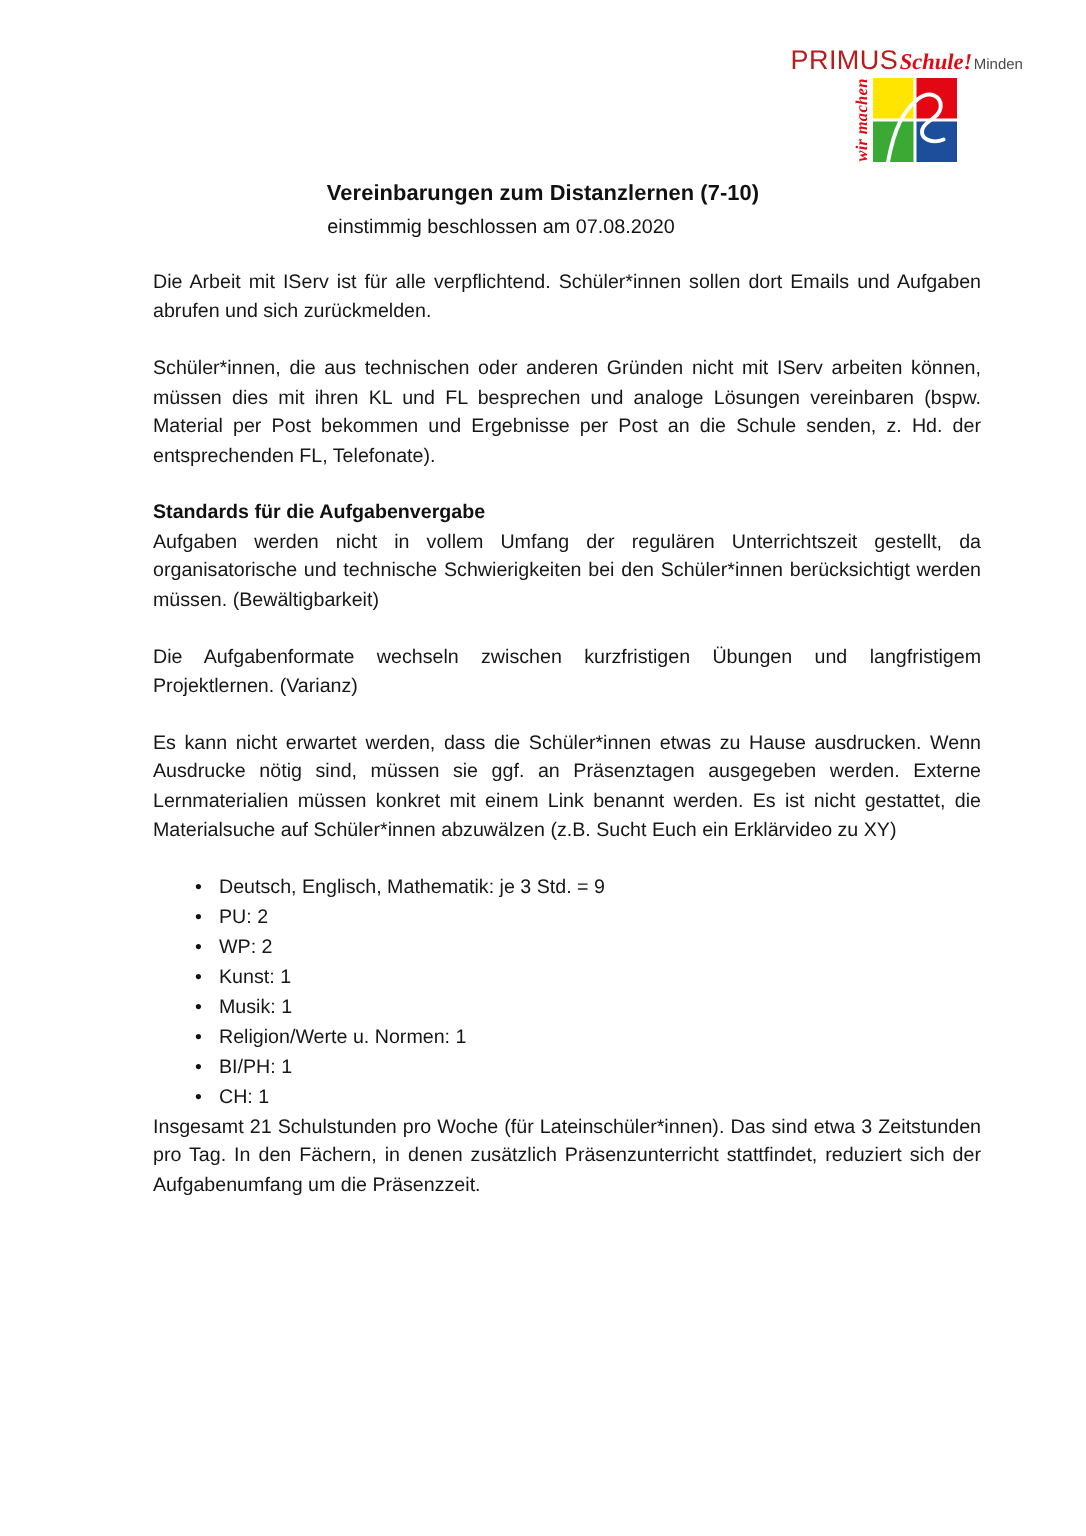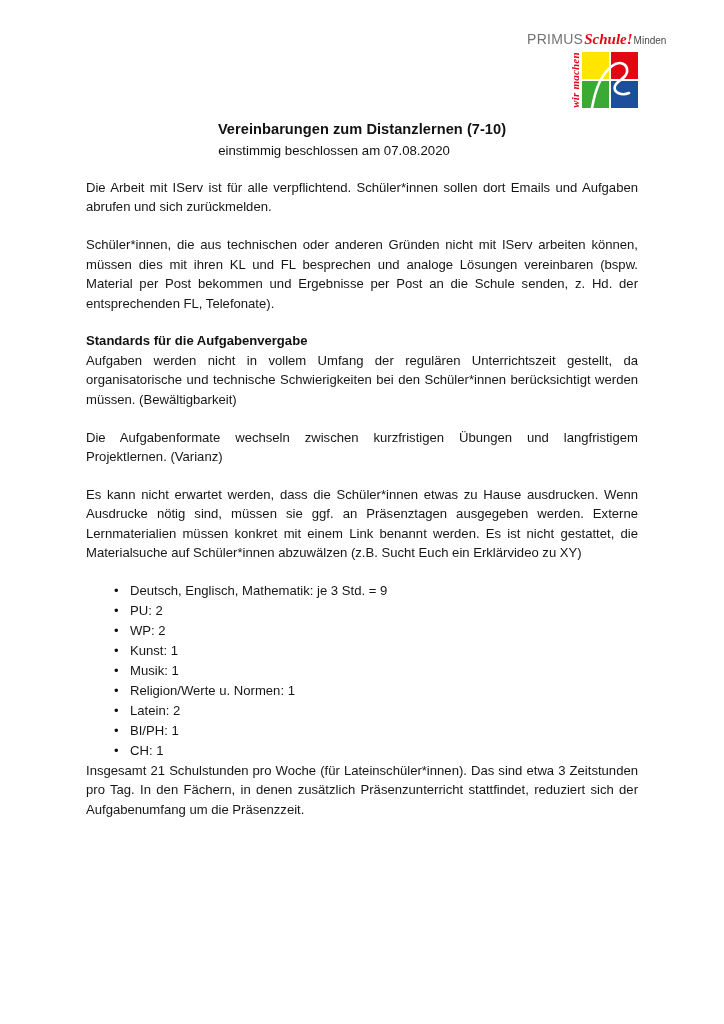--- a/index.html
+++ b/index.html
@@ -32,23 +32,23 @@
   }
   .logo-wordmark {
     position: absolute;
     top: 0;
     left: 0;
     white-space: nowrap;
     line-height: 1;
   }
   .wm-primus {
     font-family: "Liberation Sans", sans-serif;
-    font-size: 14px;
+    font-size: 18px;
     letter-spacing: 0.3px;
-    color: #737373;
+    color: #b91c1c;
     font-weight: 400;
   }
   .wm-schule {
     font-family: "Liberation Serif", serif;
     font-style: italic;
     font-weight: bold;
     font-size: 15px;
     color: #e30613;
     margin-left: 1px;
   }
@@ -125,21 +125,21 @@
     text-align: center;
     font-size: 13.2px;
     font-weight: 400;
     color: #111111;
   }
 
   
   .content {
     position: absolute;
     top: 178px;
-    left: 86px;
+    left: 102px;
     width: 552px;
     font-size: 13.1px;
     line-height: 19.4px;
     color: #161616;
   }
   .para {
     margin: 0 0 18.5px 0;
     text-align: justify;
     text-justify: inter-word;
     hyphens: manual;
@@ -219,21 +219,20 @@
     <p class="para">Es kann nicht erwartet werden, dass die Schüler*innen etwas zu Hause ausdrucken. Wenn Ausdrucke nötig sind, müssen sie ggf. an Präsenztagen ausgegeben werden. Externe Lernmaterialien müssen konkret mit einem Link benannt werden. Es ist nicht gestattet, die Materialsuche auf Schüler*innen abzuwälzen (z.B. Sucht Euch ein Erklärvideo zu XY)</p>
 
 
     <ul class="bullets">
       <li>Deutsch, Englisch, Mathematik: je 3 Std. = 9</li>
       <li>PU: 2</li>
       <li>WP: 2</li>
       <li>Kunst: 1</li>
       <li>Musik: 1</li>
       <li>Religion/Werte u. Normen: 1</li>
-      <li>Latein: 2</li>
       <li>BI/PH: 1</li>
       <li>CH: 1</li>
     </ul>
 
     <p class="para">Insgesamt 21 Schulstunden pro Woche (für Lateinschüler*innen). Das sind etwa 3 Zeitstunden pro Tag. In den Fächern, in denen zusätzlich Präsenzunterricht stattfindet, reduziert sich der Aufgabenumfang um die Präsenzzeit.</p>
 
   </div>
 </div>
 
 </body></html>

